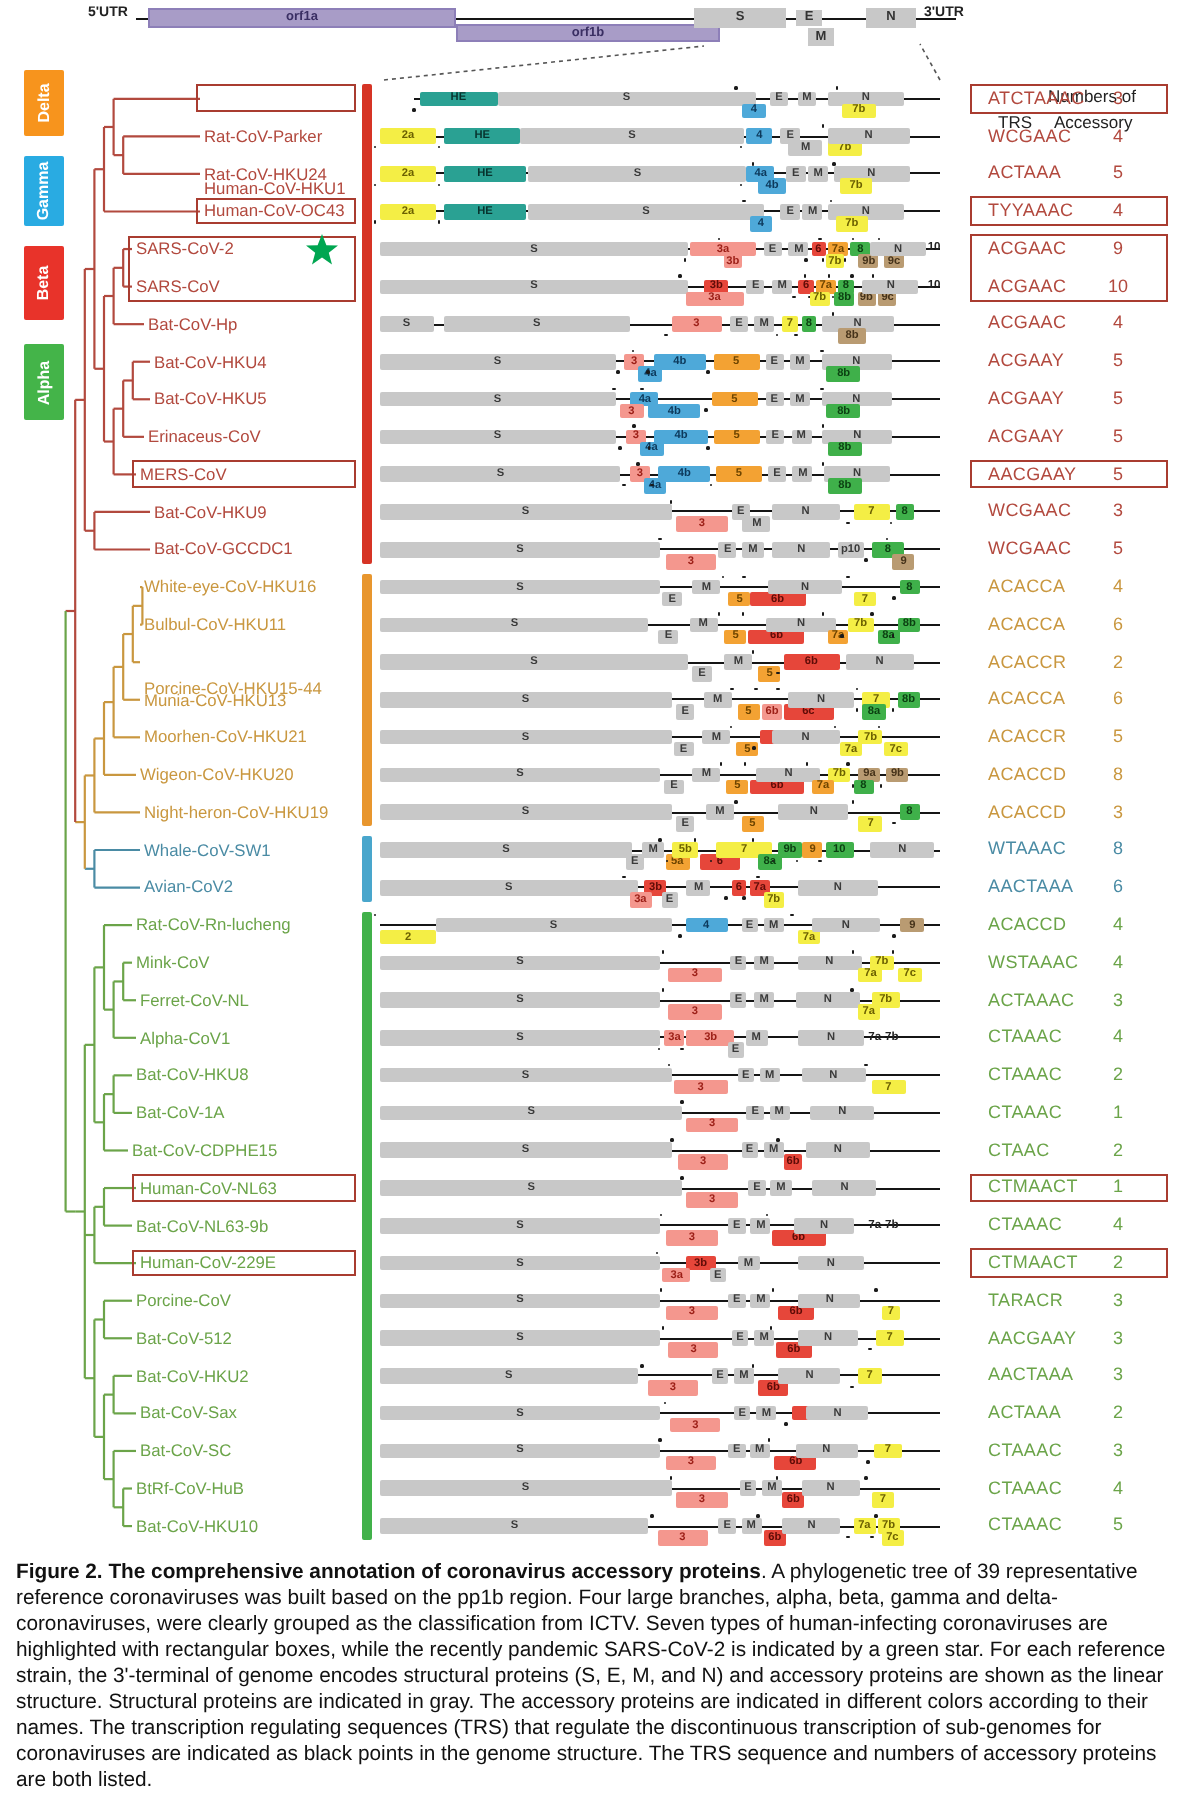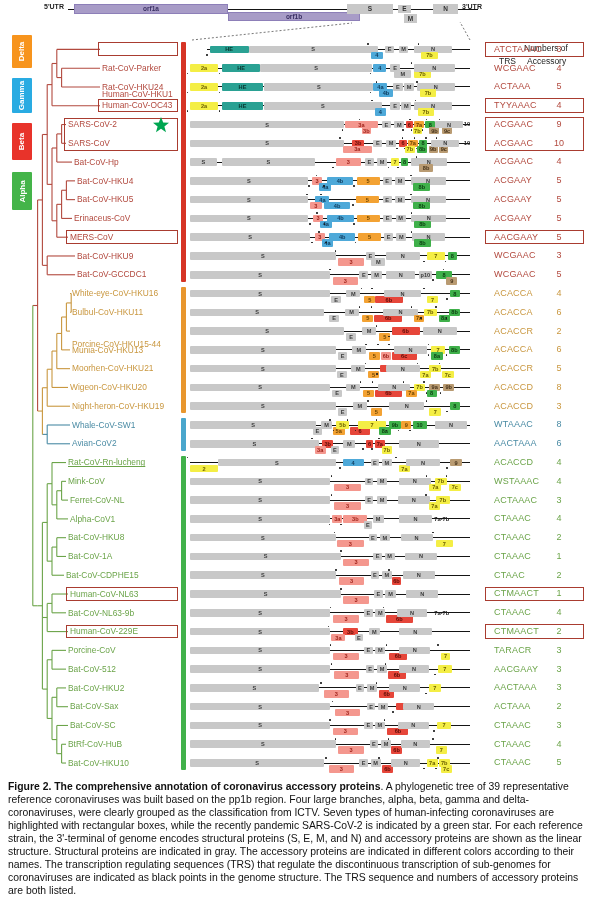--- a/index.html
+++ b/index.html
@@ -601,21 +601,21 @@
       <div class="gseg" style="left: 343.44px; top: 439.98px; width: 11.76px; background: rgb(200, 200, 200); color: rgb(58, 58, 58);">M</div>
       <div class="gseg" style="left: 365.84px; top: 439.98px; width: 7.28px; background: rgb(230, 70, 58); color: rgb(95, 12, 7);">6</div>
       <div class="dot" style="left: 362.34px; top: 448.38px;"></div>
       <div class="gseg" style="left: 374.8px; top: 439.98px; width: 10.08px; background: rgb(230, 70, 58); color: rgb(95, 12, 7);">7a</div>
       <div class="dot" style="left: 371.3px; top: 448.38px;"></div>
       <div class="gseg" style="left: 381.8px; top: 445.98px; width: 10.08px; background: rgb(244, 238, 69); color: rgb(107, 96, 0);">7b</div>
       <div class="dot" style="left: 378.3px; top: 437.78px;"></div>
       <div class="gseg" style="left: 398.6px; top: 439.98px; width: 40.6px; background: rgb(200, 200, 200); color: rgb(58, 58, 58);">N</div>
       <div class="trs" style="left: 494px; top: 438.18px; color: rgb(74, 139, 164);">AACTAAA</div>
       <div class="cnt" style="left: 548px; top: 438.18px; color: rgb(74, 139, 164);">6</div>
-      <div class="taxon" style="left: 68px; top: 457.26px; color: rgb(107, 164, 73); text-decoration: underline;">Rat-CoV-Rn-lucheng</div>
+      <div class="taxon" style="left: 68px; top: 457.26px; color: rgb(107, 164, 73);">Rat-CoV-Rn-lucheng</div>
       <div class="gline" style="left: 190px; top: 462.06px; width: 280px;"></div>
       <div class="gseg" style="left: 190px; top: 464.76px; width: 28px; background: rgb(244, 238, 69); color: rgb(107, 96, 0);">2</div>
       <div class="dot" style="left: 186.5px; top: 456.56px;"></div>
       <div class="gseg" style="left: 218px; top: 458.76px; width: 117.6px; background: rgb(200, 200, 200); color: rgb(58, 58, 58);">S</div>
       <div class="gseg" style="left: 342.6px; top: 458.76px; width: 21px; background: rgb(78, 169, 217); color: rgb(13, 58, 92);">4</div>
       <div class="dot" style="left: 339.1px; top: 467.16px;"></div>
       <div class="gseg" style="left: 370.6px; top: 458.76px; width: 8.4px; background: rgb(200, 200, 200); color: rgb(58, 58, 58);">E</div>
       <div class="gseg" style="left: 381.8px; top: 458.76px; width: 10.08px; background: rgb(200, 200, 200); color: rgb(58, 58, 58);">M</div>
       <div class="gseg" style="left: 398.6px; top: 464.76px; width: 11.76px; background: rgb(244, 238, 69); color: rgb(107, 96, 0);">7a</div>
       <div class="dot" style="left: 395.1px; top: 456.56px;"></div>

